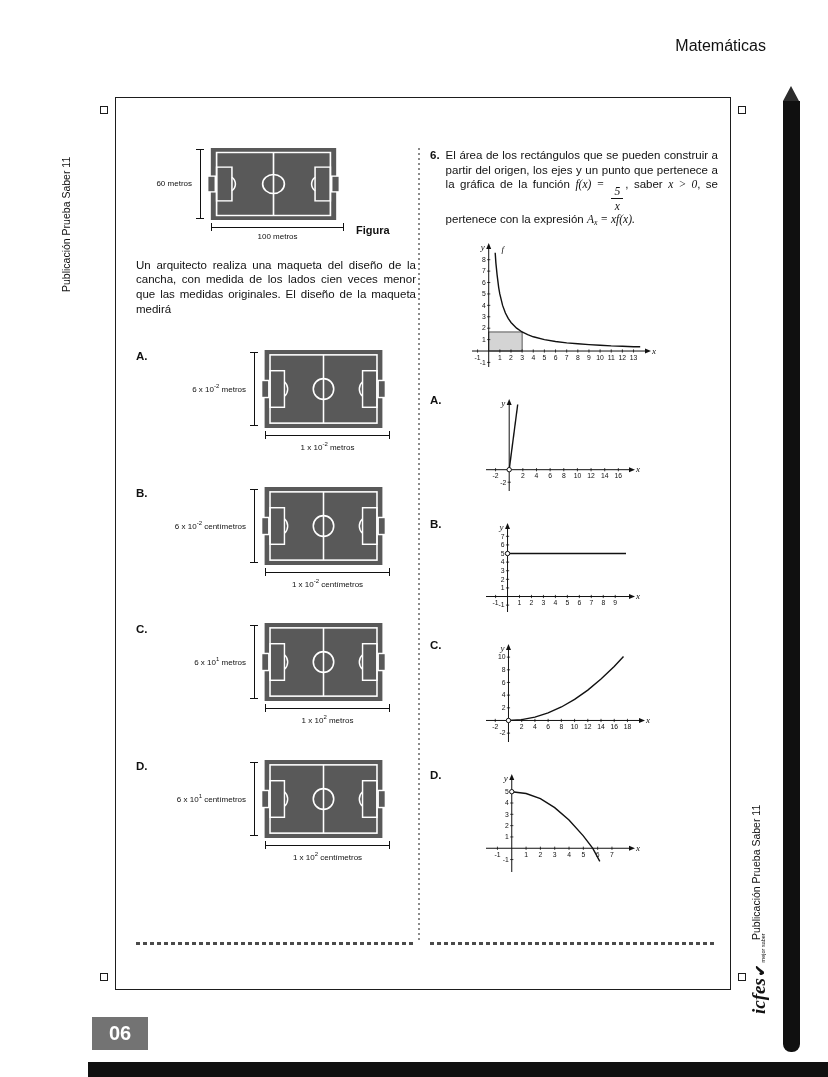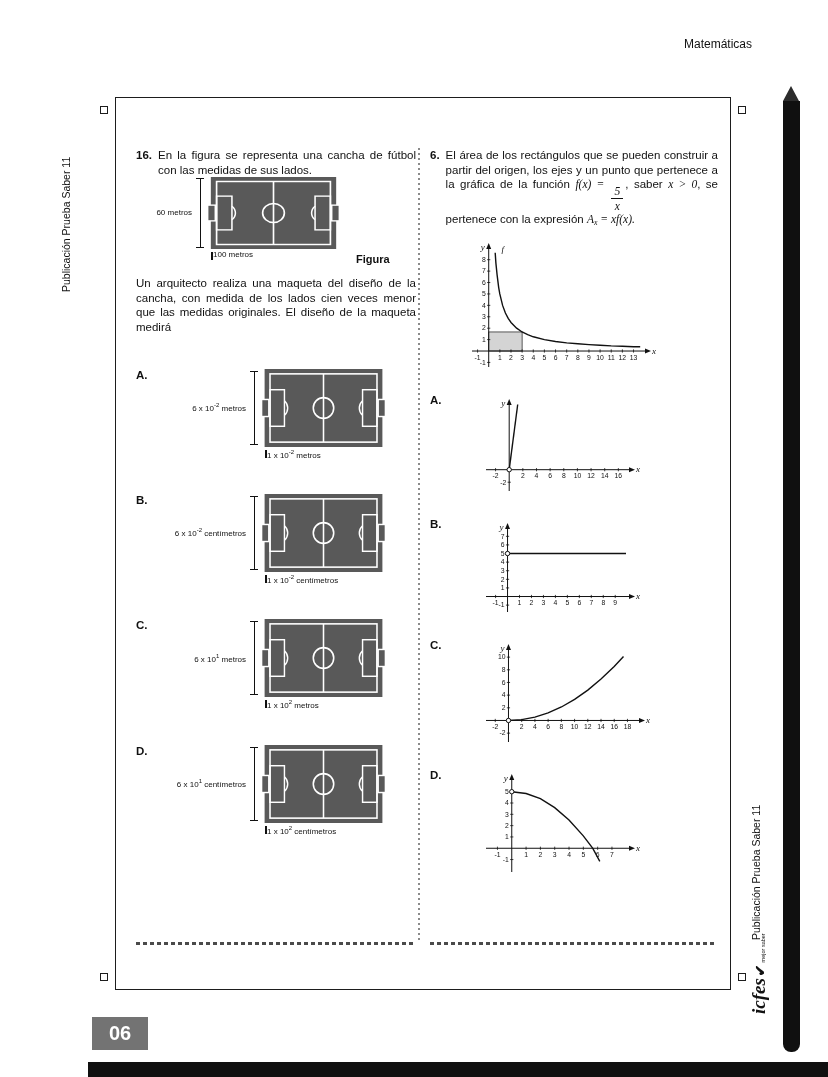--- a/index.html
+++ b/index.html
@@ -1,20 +1,20 @@
 <!DOCTYPE html>
 <html><head>
 <meta charset="utf-8">
 <style>
   *{margin:0;padding:0;box-sizing:border-box}
   html,body{background:#fff}
   body{width:828px;height:1077px;position:relative;overflow:hidden;
        font-family:"Liberation Sans",sans-serif;color:#111;font-size:11.5px}
 
-  .header-right{position:absolute;top:37px;right:76px;font-size:12px}
+  .header-right{position:absolute;top:37px;right:62px;font-size:16px}
 
   .side-text{position:absolute;transform:rotate(-90deg);transform-origin:0 0;
              white-space:nowrap;font-size:10.5px}
   .side-left{left:60px;top:292px}
   .side-right{left:750px;top:940px}
 
   .icfes{position:absolute;left:748px;top:1014px;transform:rotate(-90deg);
          transform-origin:0 0;white-space:nowrap;display:flex;align-items:baseline;gap:2px}
   .icfes-word{font-family:"Liberation Serif",serif;font-style:italic;font-weight:bold;font-size:19px}
   .icfes-check{font-size:14px;font-weight:bold}
@@ -63,21 +63,21 @@
   .figrow{display:flex;align-items:center}
   .dim{font-size:8px;line-height:1.1}
   .dim sup{font-size:6px}
   .rlabel{text-align:right;padding-right:4px;flex:0 0 auto}
   .rlabel.main-l{width:48px}
   .rlabel.opt-l{width:92px}
   .vbr{width:8px;margin-right:3px;border-top:1px solid #111;border-bottom:1px solid #111;position:relative;flex:0 0 auto}
   .vbr::before{content:'';position:absolute;left:50%;top:0;bottom:0;border-left:1px solid #111}
   .hbr{height:8px;border-left:1px solid #111;border-right:1px solid #111;position:relative;margin-top:3px}
   .hbr::before{content:'';position:absolute;top:50%;left:0;right:0;border-top:1px solid #111}
-  .under{display:flex;flex-direction:row}
+  .under{display:flex;flex-direction:column}
   .under .dim{text-align:center;margin-top:2px}
   .field-slot{flex:0 0 auto}
   .field-slot svg{display:block;width:100%;height:100%}
   .figcap{position:absolute;font-size:11px;font-weight:bold}
   .figwrap .figcap{left:208px;top:76px}
 
   .body16{margin:16px 0 6px 0}
 
   .opt16{display:flex;align-items:flex-start;margin-top:34px}
   .opt16 .optlabel{width:22px;flex:0 0 auto;font-weight:bold}
@@ -111,24 +111,20 @@
 <div class="frame">
   <div class="corner tl"></div>
   <div class="corner tr"></div>
   <div class="corner bl"></div>
   <div class="corner br"></div>
   <div class="vdivider"></div>
   <div class="dash dash-l"></div>
   <div class="dash dash-r"></div>
 
   <div class="col-left">
-    <div class="qhead">
-      <span class="qnum">16.</span>
-      <span class="qtext">En la figura se representa una cancha de fútbol con las medidas de sus lados.</span>
-    </div>
 
     <div class="figwrap">
       <div class="figrow">
         <span class="dim rlabel main-l">60 metros</span>
         <div class="vbr" style="height:70px"></div>
         <div class="field-slot" style="width:133px;height:72px">
   <svg viewBox="0 0 104 64" preserveAspectRatio="none">
     <rect x="3" y="0" width="98" height="64" fill="#595959"></rect>
     <rect x="7.5" y="4" width="89" height="56" fill="none" stroke="#fff" stroke-width="1.3"></rect>
     <line x1="52" y1="4" x2="52" y2="60" stroke="#fff" stroke-width="1.3"></line>

